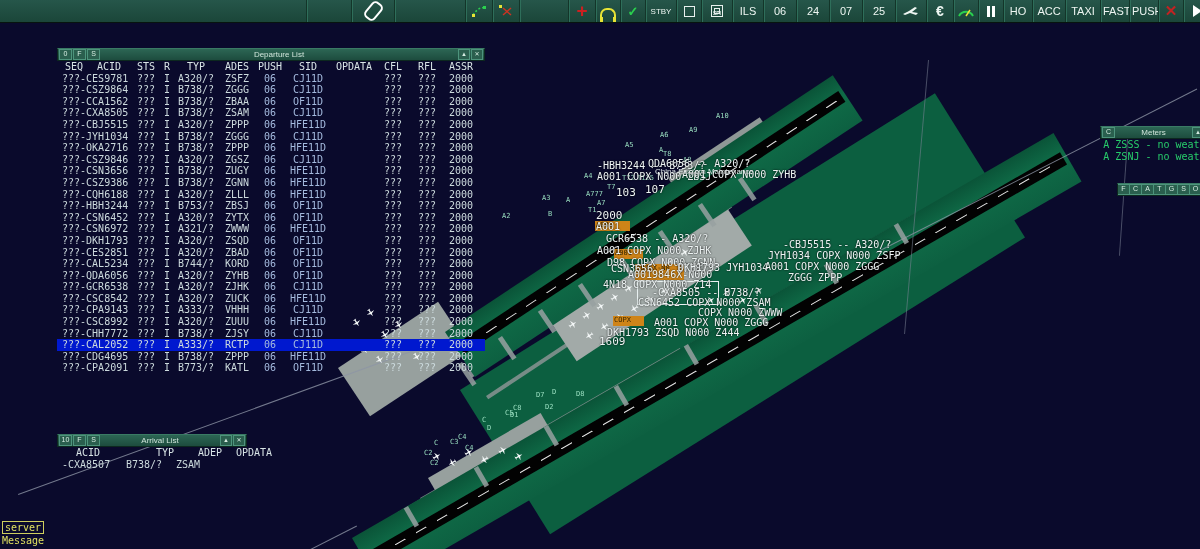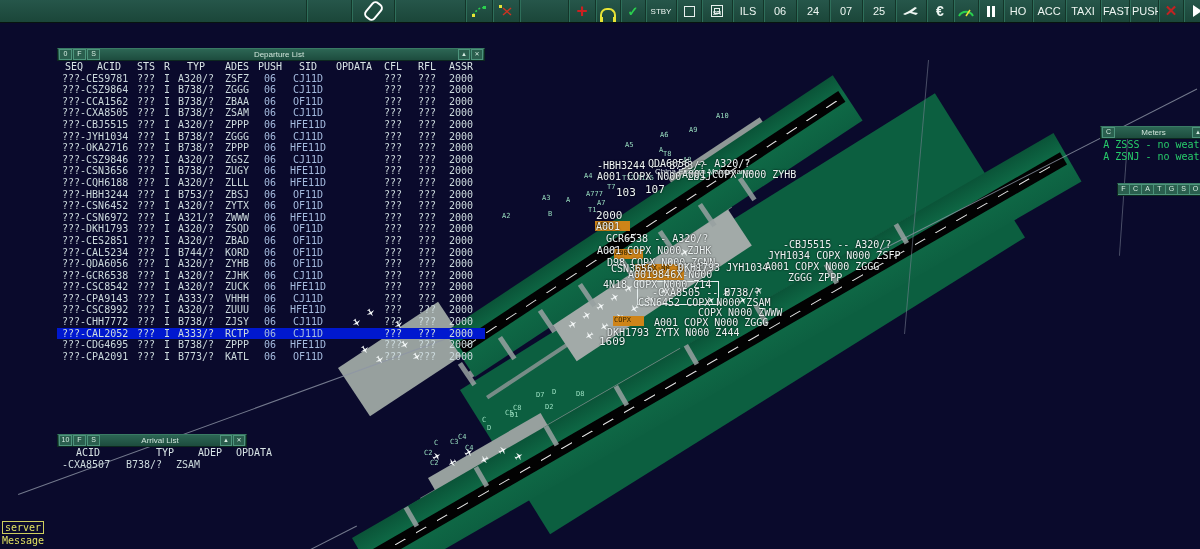--- a/index.html
+++ b/index.html
@@ -255,21 +255,21 @@
       <div class="db" style="left: 678px; top: 262px;">DKH1793 JYH1034</div>
       <div class="db" style="left: 783px; top: 239px;">-CBJ5515 -- A320/?</div>
       <div class="db" style="left: 768px; top: 250px;">JYH1034 COPX N000 ZSFP</div>
       <div class="db" style="left: 765px; top: 261px;">A001 COPX N000 ZGGG</div>
       <div class="db" style="left: 772px; top: 272px; margin-left: 16px;">ZGGG ZPPP</div>
       <div class="db" style="left: 603px; top: 279px;">4N18 COPX N000 Z14</div>
       <div class="db" style="left: 652px; top: 287px;">-CXA8505 -- B738/?</div>
       <div class="db" style="left: 638px; top: 297px;">CSN6452 COPX N000 ZSAM</div>
       <div class="db" style="left: 698px; top: 307px;">COPX N000 ZWWW</div>
       <div class="db" style="left: 654px; top: 317px;">A001 COPX N000 ZGGG</div>
-      <div class="db" style="left: 607px; top: 327px;">DKH1793 ZYTX N000 Z444</div>
+      <div class="db" style="left: 607px; top: 327px;">DKH1793 ZSQD N000 Z444</div>
       <div class="db" style="left: 616px; top: 186px; font-size: 11px;">103</div>
       <div class="db" style="left: 645px; top: 183px; font-size: 11px;">107</div>
       <div class="db" style="left: 596px; top: 209px; font-size: 11px;">2000</div>
       <div class="db" style="left: 599px; top: 335px; font-size: 11px;">1609</div>
     </div>
 </div>
 
 <div id="toolbar">
   <div class="tcell" style="width:306px"></div>
   <div class="tcell" style="width:44px"></div>
@@ -364,20 +364,21 @@
     <div id="dep-rows">
         <div class="lrow"><span class="c0">???-CES9781</span><span class="c1">???</span><span class="c2">I</span><span class="c3">A320/?</span><span class="c4">ZSFZ</span><span class="c5">06</span><span class="c6">CJ11D</span><span class="c7"></span><span class="c8">???</span><span class="c9">???</span><span class="c10">2000</span></div>
         <div class="lrow"><span class="c0">???-CSZ9864</span><span class="c1">???</span><span class="c2">I</span><span class="c3">B738/?</span><span class="c4">ZGGG</span><span class="c5">06</span><span class="c6">CJ11D</span><span class="c7"></span><span class="c8">???</span><span class="c9">???</span><span class="c10">2000</span></div>
         <div class="lrow"><span class="c0">???-CCA1562</span><span class="c1">???</span><span class="c2">I</span><span class="c3">B738/?</span><span class="c4">ZBAA</span><span class="c5">06</span><span class="c6">OF11D</span><span class="c7"></span><span class="c8">???</span><span class="c9">???</span><span class="c10">2000</span></div>
         <div class="lrow"><span class="c0">???-CXA8505</span><span class="c1">???</span><span class="c2">I</span><span class="c3">B738/?</span><span class="c4">ZSAM</span><span class="c5">06</span><span class="c6">CJ11D</span><span class="c7"></span><span class="c8">???</span><span class="c9">???</span><span class="c10">2000</span></div>
         <div class="lrow"><span class="c0">???-CBJ5515</span><span class="c1">???</span><span class="c2">I</span><span class="c3">A320/?</span><span class="c4">ZPPP</span><span class="c5">06</span><span class="c6">HFE11D</span><span class="c7"></span><span class="c8">???</span><span class="c9">???</span><span class="c10">2000</span></div>
         <div class="lrow"><span class="c0">???-JYH1034</span><span class="c1">???</span><span class="c2">I</span><span class="c3">B738/?</span><span class="c4">ZGGG</span><span class="c5">06</span><span class="c6">CJ11D</span><span class="c7"></span><span class="c8">???</span><span class="c9">???</span><span class="c10">2000</span></div>
         <div class="lrow"><span class="c0">???-OKA2716</span><span class="c1">???</span><span class="c2">I</span><span class="c3">B738/?</span><span class="c4">ZPPP</span><span class="c5">06</span><span class="c6">HFE11D</span><span class="c7"></span><span class="c8">???</span><span class="c9">???</span><span class="c10">2000</span></div>
         <div class="lrow"><span class="c0">???-CSZ9846</span><span class="c1">???</span><span class="c2">I</span><span class="c3">A320/?</span><span class="c4">ZGSZ</span><span class="c5">06</span><span class="c6">CJ11D</span><span class="c7"></span><span class="c8">???</span><span class="c9">???</span><span class="c10">2000</span></div>
         <div class="lrow"><span class="c0">???-CSN3656</span><span class="c1">???</span><span class="c2">I</span><span class="c3">B738/?</span><span class="c4">ZUGY</span><span class="c5">06</span><span class="c6">HFE11D</span><span class="c7"></span><span class="c8">???</span><span class="c9">???</span><span class="c10">2000</span></div>
+        <div class="lrow"><span class="c0">???-CSZ9386</span><span class="c1">???</span><span class="c2">I</span><span class="c3">B738/?</span><span class="c4">ZGNN</span><span class="c5">06</span><span class="c6">HFE11D</span><span class="c7"></span><span class="c8">???</span><span class="c9">???</span><span class="c10">2000</span></div>
         <div class="lrow"><span class="c0">???-CQH6188</span><span class="c1">???</span><span class="c2">I</span><span class="c3">A320/?</span><span class="c4">ZLLL</span><span class="c5">06</span><span class="c6">HFE11D</span><span class="c7"></span><span class="c8">???</span><span class="c9">???</span><span class="c10">2000</span></div>
         <div class="lrow"><span class="c0">???-HBH3244</span><span class="c1">???</span><span class="c2">I</span><span class="c3">B753/?</span><span class="c4">ZBSJ</span><span class="c5">06</span><span class="c6">OF11D</span><span class="c7"></span><span class="c8">???</span><span class="c9">???</span><span class="c10">2000</span></div>
         <div class="lrow"><span class="c0">???-CSN6452</span><span class="c1">???</span><span class="c2">I</span><span class="c3">A320/?</span><span class="c4">ZYTX</span><span class="c5">06</span><span class="c6">OF11D</span><span class="c7"></span><span class="c8">???</span><span class="c9">???</span><span class="c10">2000</span></div>
         <div class="lrow"><span class="c0">???-CSN6972</span><span class="c1">???</span><span class="c2">I</span><span class="c3">A321/?</span><span class="c4">ZWWW</span><span class="c5">06</span><span class="c6">HFE11D</span><span class="c7"></span><span class="c8">???</span><span class="c9">???</span><span class="c10">2000</span></div>
         <div class="lrow"><span class="c0">???-DKH1793</span><span class="c1">???</span><span class="c2">I</span><span class="c3">A320/?</span><span class="c4">ZSQD</span><span class="c5">06</span><span class="c6">OF11D</span><span class="c7"></span><span class="c8">???</span><span class="c9">???</span><span class="c10">2000</span></div>
         <div class="lrow"><span class="c0">???-CES2851</span><span class="c1">???</span><span class="c2">I</span><span class="c3">A320/?</span><span class="c4">ZBAD</span><span class="c5">06</span><span class="c6">OF11D</span><span class="c7"></span><span class="c8">???</span><span class="c9">???</span><span class="c10">2000</span></div>
         <div class="lrow"><span class="c0">???-CAL5234</span><span class="c1">???</span><span class="c2">I</span><span class="c3">B744/?</span><span class="c4">KORD</span><span class="c5">06</span><span class="c6">OF11D</span><span class="c7"></span><span class="c8">???</span><span class="c9">???</span><span class="c10">2000</span></div>
         <div class="lrow"><span class="c0">???-QDA6056</span><span class="c1">???</span><span class="c2">I</span><span class="c3">A320/?</span><span class="c4">ZYHB</span><span class="c5">06</span><span class="c6">OF11D</span><span class="c7"></span><span class="c8">???</span><span class="c9">???</span><span class="c10">2000</span></div>
         <div class="lrow"><span class="c0">???-GCR6538</span><span class="c1">???</span><span class="c2">I</span><span class="c3">A320/?</span><span class="c4">ZJHK</span><span class="c5">06</span><span class="c6">CJ11D</span><span class="c7"></span><span class="c8">???</span><span class="c9">???</span><span class="c10">2000</span></div>
         <div class="lrow"><span class="c0">???-CSC8542</span><span class="c1">???</span><span class="c2">I</span><span class="c3">A320/?</span><span class="c4">ZUCK</span><span class="c5">06</span><span class="c6">HFE11D</span><span class="c7"></span><span class="c8">???</span><span class="c9">???</span><span class="c10">2000</span></div>

